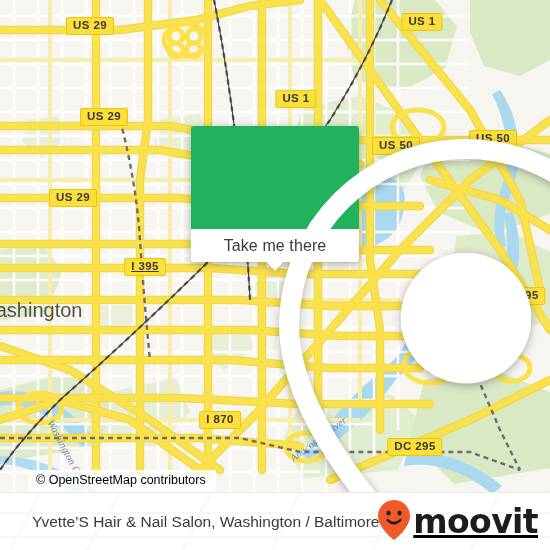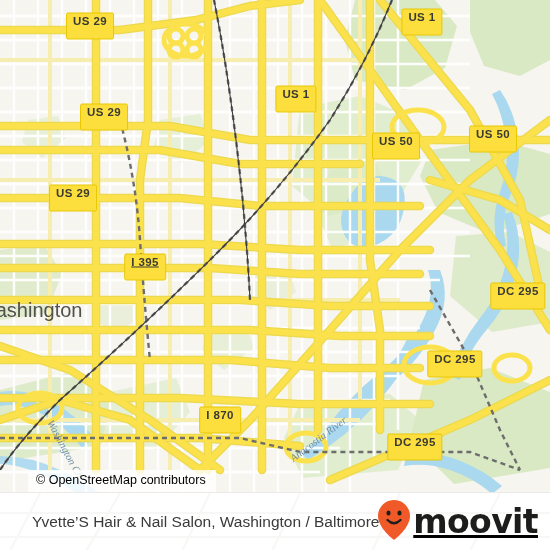--- a/index.html
+++ b/index.html
@@ -20,21 +20,21 @@
   
   .shield{
     position:absolute;
     background:#fcdf3c;
     border:1.5px solid #e8c705;
     border-radius:2px;
     color:#3a3a35;
     font-size:11.5px;
     font-weight:bold;
     letter-spacing:.4px;
-    padding:2px 6px 12px 6px;
+    padding:2px 6px 3px 6px;
     line-height:11px;
     white-space:nowrap;
     transform:translate(-50%,-50%);
     font-family:"Liberation Sans", sans-serif;
   }
 
   
   .place-label{
     position:absolute;
     color:#50504c;
@@ -329,20 +329,34 @@
     <div class="shield" style="left:518px;top:296px;">DC 295</div>
     <div class="shield" style="left:455px;top:364px;">DC 295</div>
     <div class="shield" style="left:220px;top:420px;">I 870</div>
     <div class="shield" style="left:415px;top:447px;">DC 295</div>
 
     <div class="place-label" style="left:30px;top:310px;">Washington</div>
 
     <div class="water-label" style="left:55px;top:418px;transform:rotate(62deg);transform-origin:0 0;">Washington Ch</div>
     <div class="water-label" style="left:288px;top:455px;transform:rotate(-37deg);transform-origin:0 0;">Anacostia River</div>
 
+    <div class="popup">
+      <div class="popup-head">
+        <span>
+          <svg width="54" height="64" viewBox="0 0 54 64" aria-hidden="true">
+            <path d="M27 3 C14.3 3 4 13.3 4 26 C4 39.5 20 56 27 61 C34 56 50 39.5 50 26 C50 13.3 39.7 3 27 3 Z" fill="none" stroke="#ffffff" stroke-width="2.6" stroke-linejoin="round"></path>
+            <circle cx="27" cy="25" r="8.5" fill="#ffffff"></circle>
+          </svg>
+        </span>
+      </div>
+      <div class="popup-body">
+        <span>Take me there</span>
+        <span class="popup-tail"></span>
+      </div>
+    </div>
 
     <div class="attribution">© OpenStreetMap contributors</div>
   </div>
 
   <div class="footer">
     <svg class="footer-ghost" viewBox="0 0 550 58">
       <rect x="0" y="0" width="550" height="58" fill="#ffffff"></rect>
       <g stroke="#e8e6e0" stroke-width="2" fill="none">
         <path d="M40 0 L10 58"></path>
           <path d="M120 0 L86 58"></path>

